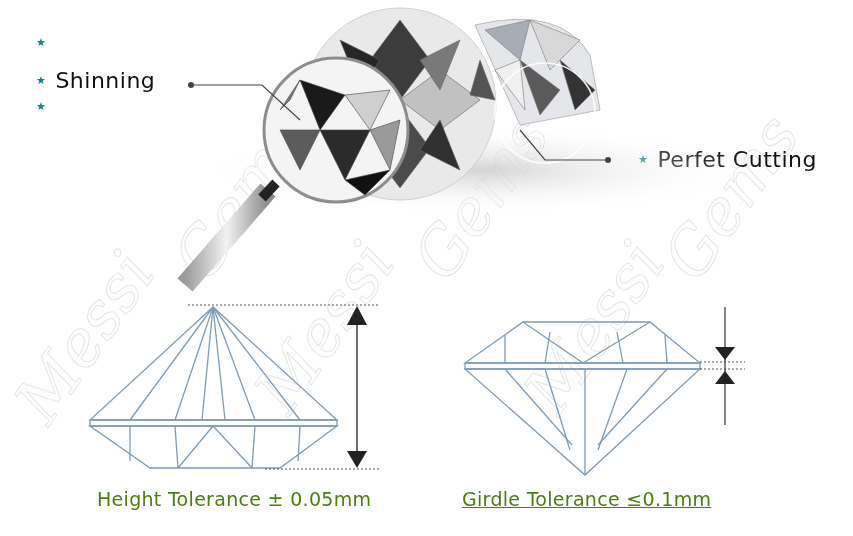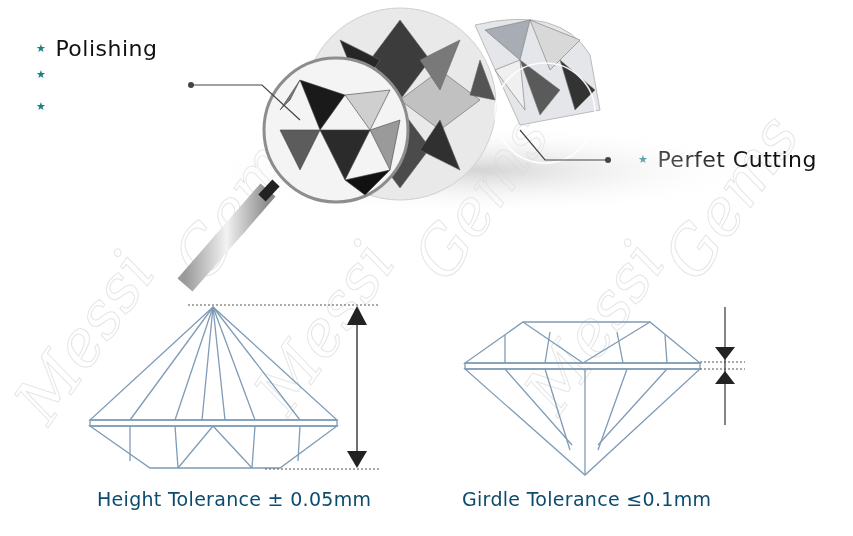--- a/index.html
+++ b/index.html
@@ -10,21 +10,21 @@
     color: #111;
   }
   .abs { position: absolute; }
   .feature {
     position: absolute; display: flex; align-items: center;
     font-size: 22px; letter-spacing: 0.5px; color: #111;
     font-family: "DejaVu Sans", sans-serif;
   }
   .star { color: #1e7f86; font-size: 11px; margin-right: 9px; }
   .caption {
-    position: absolute; font-size: 19px; color: #0c4a6e;
+    position: absolute; font-size: 19px; color: #4d7c0f;
     font-family: "DejaVu Sans", sans-serif; letter-spacing: 0.3px;
   }
   .watermark {
     position: absolute; font-family: "DejaVu Serif", serif; font-style: italic;
     font-size: 64px; color: transparent;
     -webkit-text-stroke: 1px #e6e6e6; transform: rotate(-55deg);
     pointer-events: none; white-space: nowrap;
   }
 </style>
 </head>
@@ -32,24 +32,24 @@
 
 <div class="watermark" style="left:-10px;top:300px;">Messi</div>
 <div class="watermark" style="left:230px;top:290px;">Messi</div>
 <div class="watermark" style="left:500px;top:290px;">Messi</div>
 <div class="watermark" style="left:150px;top:160px;">Gems</div>
 <div class="watermark" style="left:390px;top:160px;">Gems</div>
 <div class="watermark" style="left:640px;top:160px;">Gems</div>
 
 <div class="feature" style="left:36px;top:36px;">
   <span class="star">★</span>
-  <span>Polishing</span>
 </div>
 <div class="feature" style="left:36px;top:68px;">
   <span class="star">★</span>
+  <span>Shinning</span>
 </div>
 <div class="feature" style="left:36px;top:100px;">
   <span class="star">★</span>
 </div>
 
 <div class="feature" style="left:638px;top:147px;">
   <span class="star">★</span>
   <span>Perfet Cutting</span>
 </div>
 
@@ -168,13 +168,13 @@
   <g>
     <line x1="245" y1="67" x2="290" y2="67" stroke="#555" stroke-width="1" stroke-dasharray="2,2"></line>
     <line x1="245" y1="74" x2="290" y2="74" stroke="#555" stroke-width="1" stroke-dasharray="2,2"></line>
     <line x1="270" y1="12" x2="270" y2="130" stroke="#333" stroke-width="1.2"></line>
     <polygon points="260,52 280,52 270,65" fill="#222"></polygon>
     <polygon points="260,89 280,89 270,76" fill="#222"></polygon>
   </g>
 </svg>
 
 <div class="caption" style="left:97px;top:488px;">Height Tolerance ± 0.05mm</div>
-<div class="caption" style="left:462px;top:488px;">Girdle Tolerance ≤0.1mm</div>
+<div class="caption" style="left:462px;top:488px;text-decoration:underline;">Girdle Tolerance ≤0.1mm</div>
 
 </body></html>

